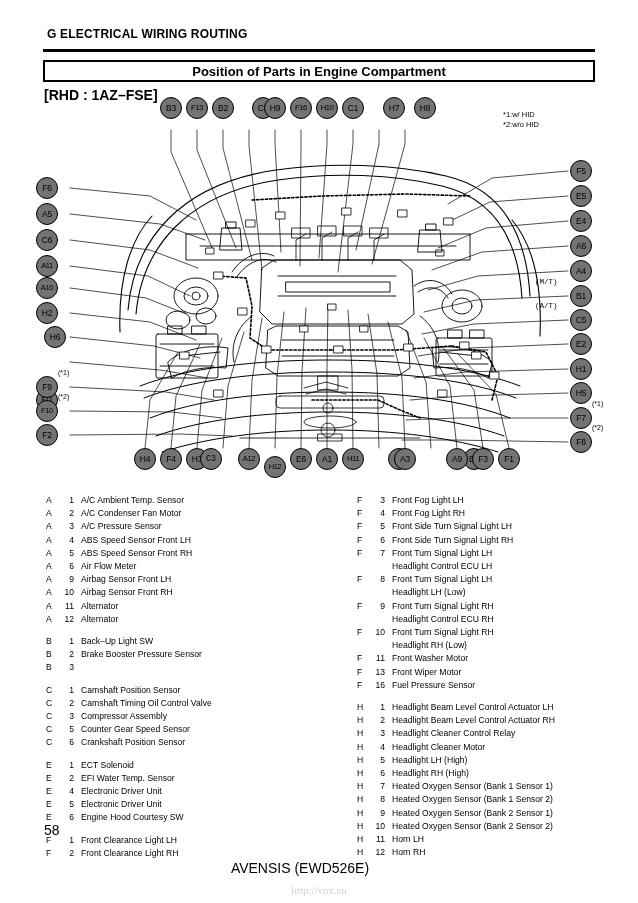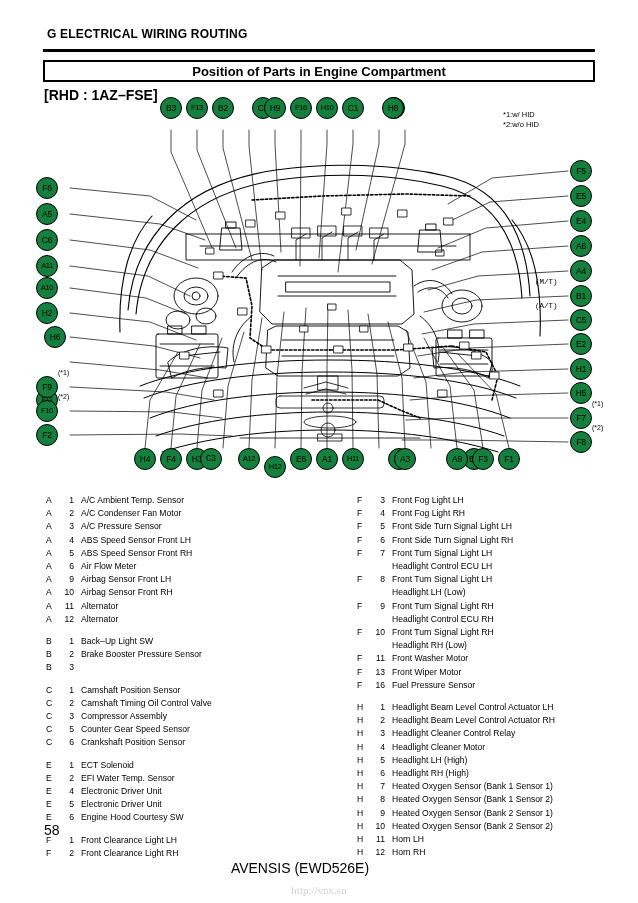--- a/index.html
+++ b/index.html
@@ -89,21 +89,21 @@
     height: 390px;
   }
 
   
   .callout {
     position: absolute;
     width: 22px;
     height: 22px;
     border: 1.4px solid #000;
     border-radius: 50%;
-    background: #15803d;
+    background: #737373;
     box-sizing: border-box;
     display: flex;
     align-items: center;
     justify-content: center;
     font-size: 8.5px;
     line-height: 1;
     letter-spacing: -0.2px;
     z-index: 5;
   }
   .callout.wide { font-size: 7.6px; letter-spacing: -0.4px; }
@@ -406,21 +406,21 @@
     <div id="callouts-layer">
         <div class="callout" style="left: 160px; top: -3px;">B3</div>
         <div class="callout wide" style="left: 186px; top: -3px;">F13</div>
         <div class="callout" style="left: 212px; top: -3px;">B2</div>
         <div class="callout" style="left: 252px; top: -3px;">C2</div>
         <div class="callout" style="left: 264px; top: -3px;">H9</div>
         <div class="callout wide" style="left: 290px; top: -3px;">F16</div>
         <div class="callout wide" style="left: 316px; top: -3px;">H10</div>
         <div class="callout" style="left: 342px; top: -3px;">C1</div>
         <div class="callout" style="left: 368px; top: -3px; margin-left: 15px;">H7</div>
-        <div class="callout" style="left: 382px; top: -3px;">H8</div>
+        <div class="callout" style="left: 414px; top: -3px;">H8</div>
         <div class="callout" style="left: 36px; top: 77px;">F6</div>
         <div class="callout" style="left: 36px; top: 103px;">A5</div>
         <div class="callout" style="left: 36px; top: 129px;">C6</div>
         <div class="callout wide" style="left: 36px; top: 155px;">A11</div>
         <div class="callout wide" style="left: 36px; top: 177px;">A10</div>
         <div class="callout" style="left: 36px; top: 202px;">H2</div>
         <div class="callout" style="left: 36px; top: 226px; margin-left: 8px;">H6</div>
         <div class="callout wide" style="left: 36px; top: 251px; margin-top: 38px;">F11</div>
         <div class="callout" style="left: 36px; top: 276px;">F9</div>
         <div class="sup" style="left: 58px; top: 269px;">(*1)</div>

